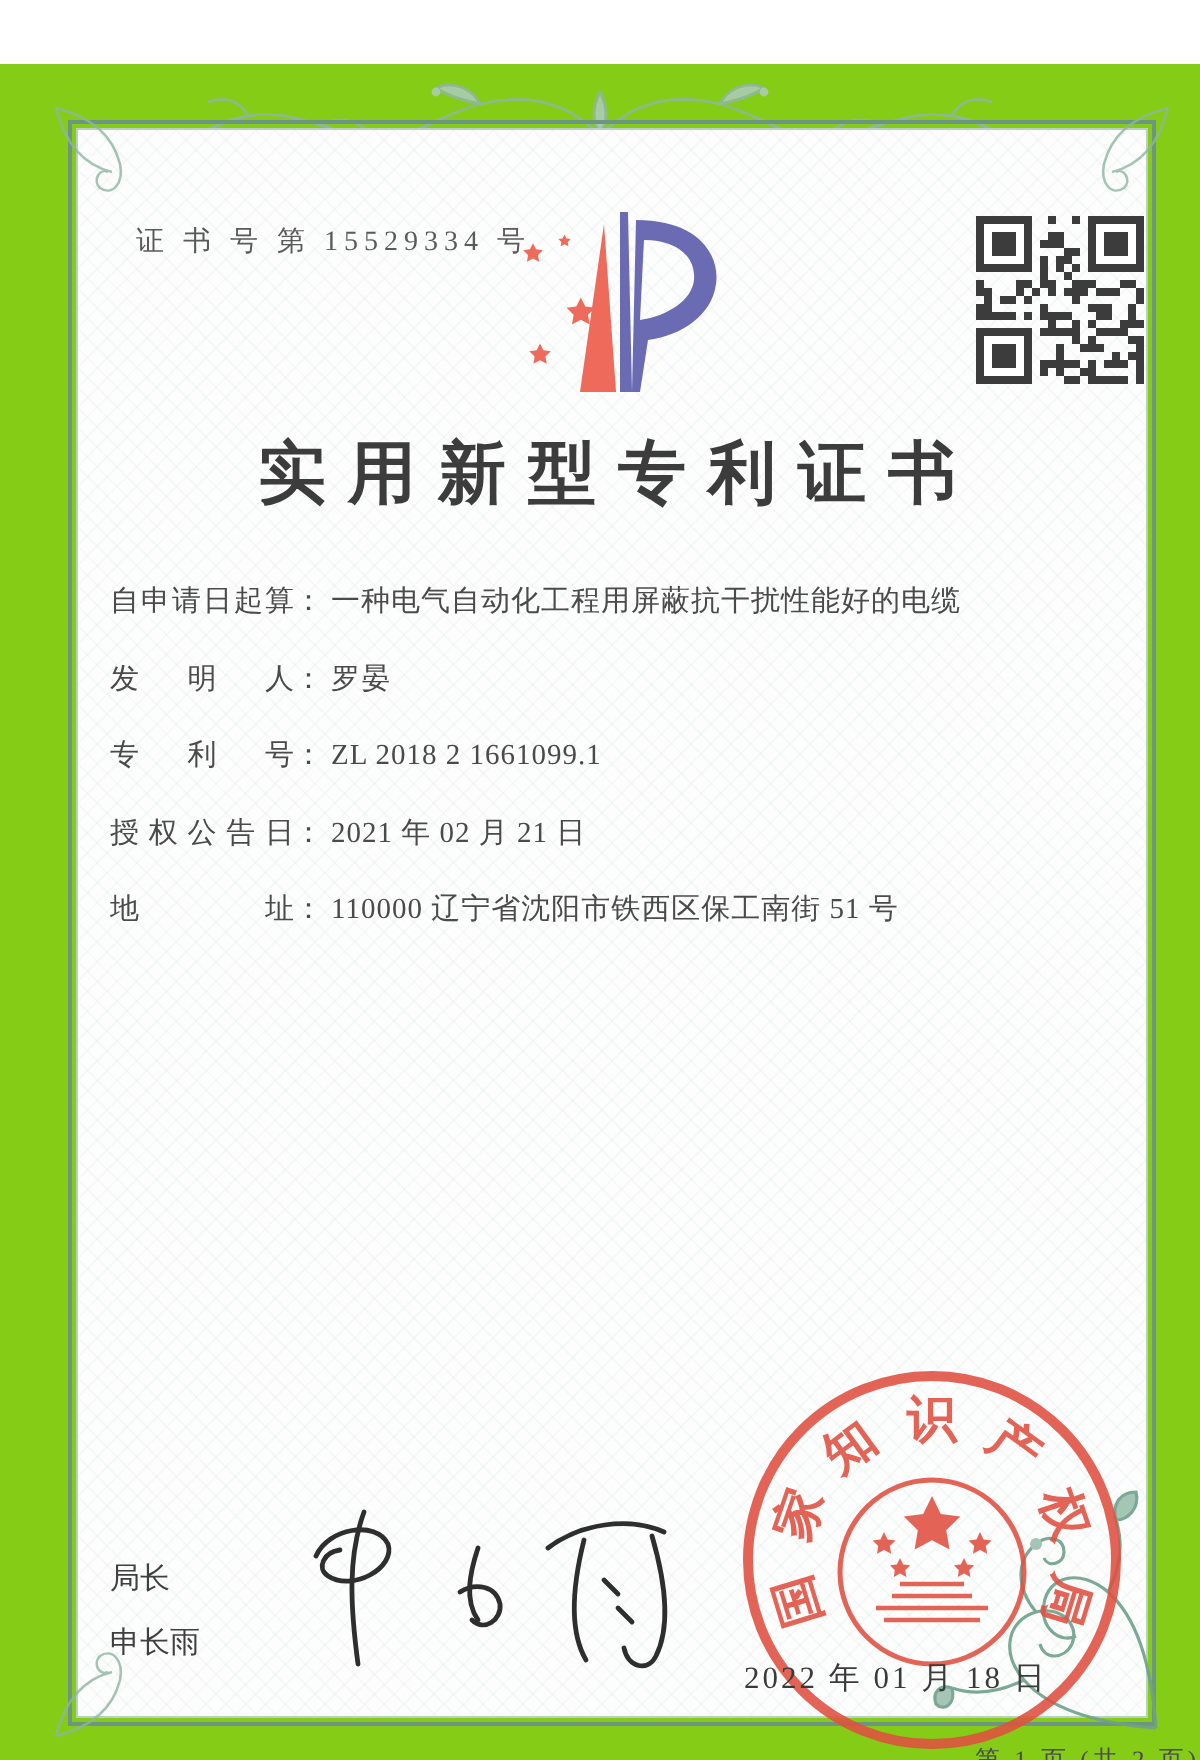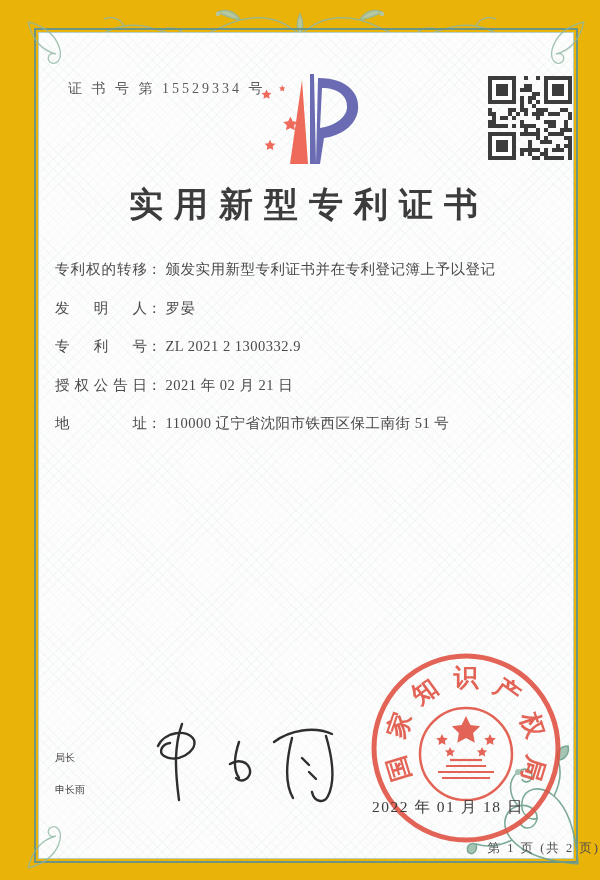--- a/index.html
+++ b/index.html
@@ -3,21 +3,21 @@
 <meta charset="utf-8">
 <style>
   html,body{margin:0;padding:0;}
   body{
     width:600px;height:880px;
     font-family:"Liberation Serif","DejaVu Serif",serif;
     background:#ffffff;
     position:relative;overflow:hidden;
     color:#464646;
   }
-  .page{position:absolute;inset:0;background:#eab308;}
+  .page{position:absolute;inset:0;background:#84cc16;margin-top:32px;}
   
   .frame{
     position:absolute;left:34px;top:28px;right:22px;bottom:17px;
     border:2px solid #6e9584;
     box-sizing:border-box;
   }
   .frame-inner{
     position:absolute;inset:2px;
     border:1px solid #b7d0c3;
     background:
@@ -48,21 +48,21 @@
   .colon{margin-right:4px;}
   .fvalue{letter-spacing:0.5px;}
   .grant-row{display:flex;}
   .grant-col2{margin-left:40px;white-space:nowrap;}
   .paras{
     position:absolute;left:52px;right:40px;top:528px;
     font-size:13.5px;line-height:1.78;color:#555;
     font-style:italic;text-align:justify;
   }
   .paras p{margin:0;text-indent:2em;letter-spacing:0.4px;}
-  .signer{position:absolute;left:55px;top:742px;font-size:10px;color:#3f3f3f;line-height:32px;}
+  .signer{position:absolute;left:55px;top:742px;font-size:15px;color:#3f3f3f;line-height:32px;}
   .signature{position:absolute;left:142px;top:712px;}
   .seal{position:absolute;left:368px;top:650px;opacity:0.88;}
   .seal-date{
     position:absolute;left:372px;top:797px;
     font-size:15.5px;letter-spacing:1.5px;color:#3a3a3a;white-space:nowrap;
   }
   .footer{
     position:absolute;left:0;right:0;top:840px;text-align:right;
     font-size:12.5px;letter-spacing:2px;color:#4c4c4c;
   }
@@ -263,27 +263,27 @@
         <rect x="64" y="8" width="12" height="12" fill="#3c3c3c"></rect>
         <rect x="0" y="56" width="28" height="28" fill="#3c3c3c"></rect>
         <rect x="4" y="60" width="20" height="20" fill="#fff"></rect>
         <rect x="8" y="64" width="12" height="12" fill="#3c3c3c"></rect>
       </svg>
 
     <div class="title">实用新型专利证书</div>
 
     <div class="fields">
       <div class="field-row">
-        <span class="flabel">专利权的转移</span><span class="colon">：</span><span class="fvalue">颁发实用新型专利证书并在专利登记簿上予以登记</span>
+        <span class="flabel">自申请日起算</span><span class="colon">：</span><span class="fvalue">一种电气自动化工程用屏蔽抗干扰性能好的电缆</span>
       </div>
       <div class="field-row">
         <span class="flabel">发明人</span><span class="colon">：</span><span class="fvalue">罗晏</span>
       </div>
       <div class="field-row">
-        <span class="flabel">专利号</span><span class="colon">：</span><span class="fvalue">ZL 2021 2 1300332.9</span>
+        <span class="flabel">专利号</span><span class="colon">：</span><span class="fvalue">ZL 2018 2 1661099.1</span>
       </div>
       <div class="field-row">
         <span class="flabel">授权公告日</span><span class="colon">：</span><span class="fvalue">2021 年 02 月 21 日</span>
       </div>
       <div class="field-row">
         <span class="flabel">地址</span><span class="colon">：</span><span class="fvalue">110000 辽宁省沈阳市铁西区保工南街 51 号</span>
       </div>
     </div>
 
 

